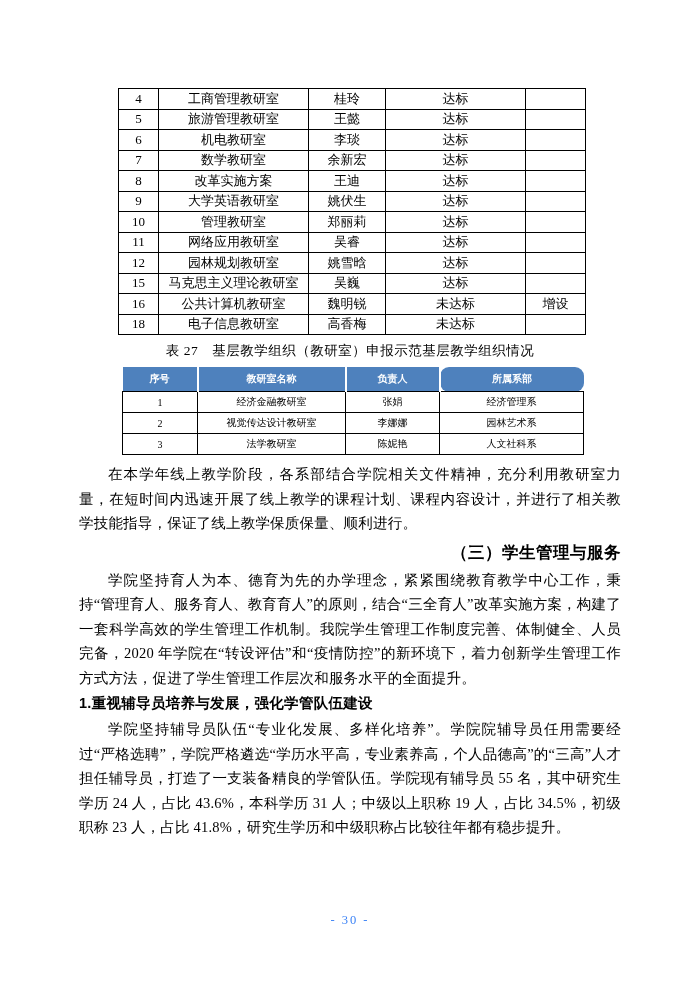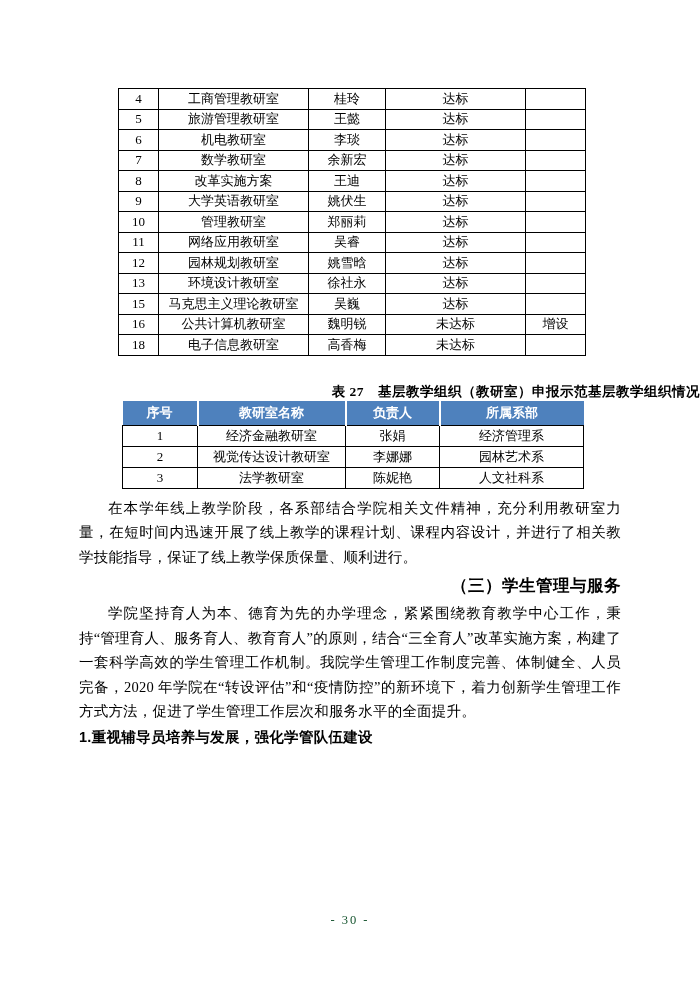--- a/index.html
+++ b/index.html
@@ -28,49 +28,49 @@
     border: 1px solid #000000;
     height: 19.5px;
     text-align: center;
     padding: 0 2px;
     overflow: hidden;
     white-space: nowrap;
   }
 
   
   .caption {
-    margin-top: 27px;
-    text-align: right;
+    margin-top: 7px;
+    text-align: center;
     font-size: 13.5px;
     letter-spacing: 0.5px;
-    font-weight: bold;
   }
 
   
   table.t2 {
     border-collapse: collapse;
     table-layout: fixed;
     margin-left: 122px;
+    margin-top: 7px;
     width: 461px;
-    font-size: 13px;
+    font-size: 10px;
   }
   table.t2 th {
     background: #4e81bd;
     color: #ffffff;
     font-weight: bold;
     height: 24px;
     padding: 0 2px;
     border-left: 2px solid #ffffff;
     border-right: 2px solid #ffffff;
     border-top: none;
     border-bottom: 1px solid #000000;
     white-space: nowrap;
   }
   table.t2 th:first-child { border-left: none; }
-  table.t2 th:last-child  { border-right: none; }
+  table.t2 th:last-child  { border-right: none; border-radius: 9px; }
   table.t2 td {
     border: 1px solid #000000;
     height: 20px;
     text-align: center;
     padding: 0 2px;
     white-space: nowrap;
   }
 
   
   .text-block {
@@ -104,21 +104,21 @@
 
   
   .page-number {
     position: absolute;
     left: 0;
     right: 0;
     top: 913px;
     text-align: center;
     font-size: 12.5px;
     letter-spacing: 2px;
-    color: #14532d;
+    color: #3b82f6;
   }
 </style>
 </head>
 <body>
 
 <div class="page">
 
   <table class="t1">
     <colgroup>
       <col style="width:40px">
@@ -181,27 +181,20 @@
           <td>11</td>
           <td>网络应用教研室</td>
           <td>吴睿</td>
           <td>达标</td>
           <td></td>
         </tr>
         <tr>
           <td>12</td>
           <td>园林规划教研室</td>
           <td>姚雪晗</td>
-          <td>达标</td>
-          <td></td>
-        </tr>
-        <tr>
-          <td>13</td>
-          <td>环境设计教研室</td>
-          <td>徐社永</td>
           <td>达标</td>
           <td></td>
         </tr>
         <tr>
           <td>15</td>
           <td>马克思主义理论教研室</td>
           <td>吴巍</td>
           <td>达标</td>
           <td></td>
         </tr>
@@ -259,17 +252,18 @@
           <td>人文社科系</td>
         </tr>
       </tbody>
   </table>
 
   <div class="text-block">
     <p class="body-para">在本学年线上教学阶段，各系部结合学院相关文件精神，充分利用教研室力量，在短时间内迅速开展了线上教学的课程计划、课程内容设计，并进行了相关教学技能指导，保证了线上教学保质保量、顺利进行。</p>
     <h2 class="section-heading">（三）学生管理与服务</h2>
     <p class="body-para">学院坚持育人为本、德育为先的办学理念，紧紧围绕教育教学中心工作，秉持“管理育人、服务育人、教育育人”的原则，结合“三全育人”改革实施方案，构建了一套科学高效的学生管理工作机制。我院学生管理工作制度完善、体制健全、人员完备，2020 年学院在“转设评估”和“疫情防控”的新环境下，着力创新学生管理工作方式方法，促进了学生管理工作层次和服务水平的全面提升。</p>
     <h3 class="sub-heading">1.重视辅导员培养与发展，强化学管队伍建设</h3>
+    <p class="body-para">学院坚持辅导员队伍“专业化发展、多样化培养”。学院院辅导员任用需要经过“严格选聘”，学院严格遴选“学历水平高，专业素养高，个人品德高”的“三高”人才担任辅导员，打造了一支装备精良的学管队伍。学院现有辅导员 55 名，其中研究生学历 24 人，占比 43.6%，本科学历 31 人；中级以上职称 19 人，占比 34.5%，初级职称 23 人，占比 41.8%，研究生学历和中级职称占比较往年都有稳步提升。</p>
   </div>
 
   <div class="page-number">- 30 -</div>
 
 </div>
 
 </body></html>

